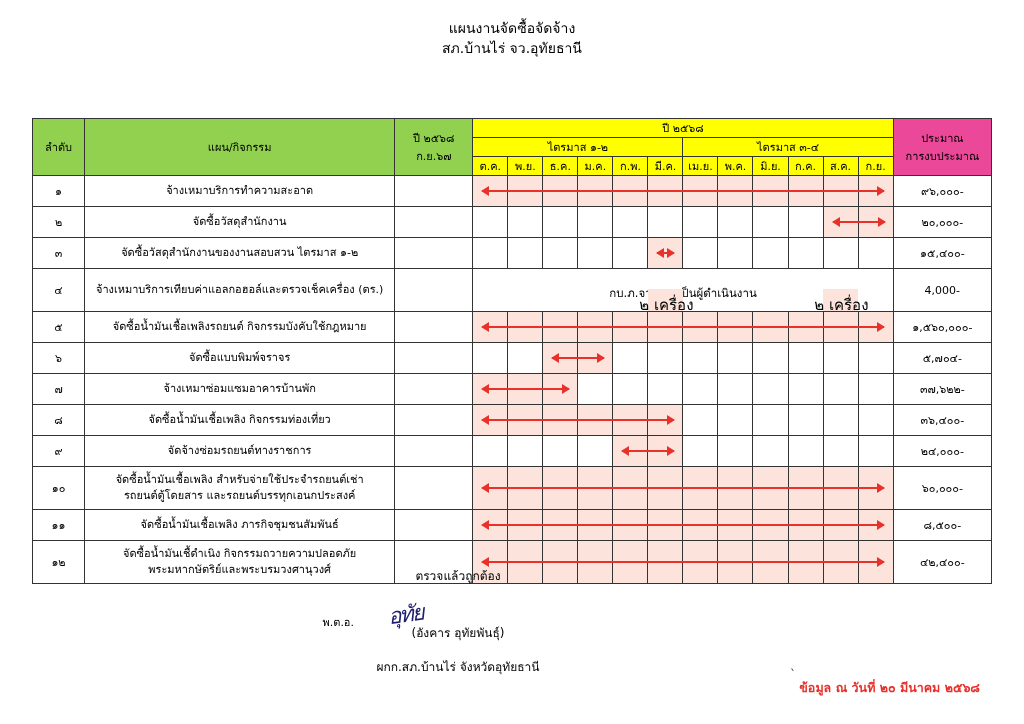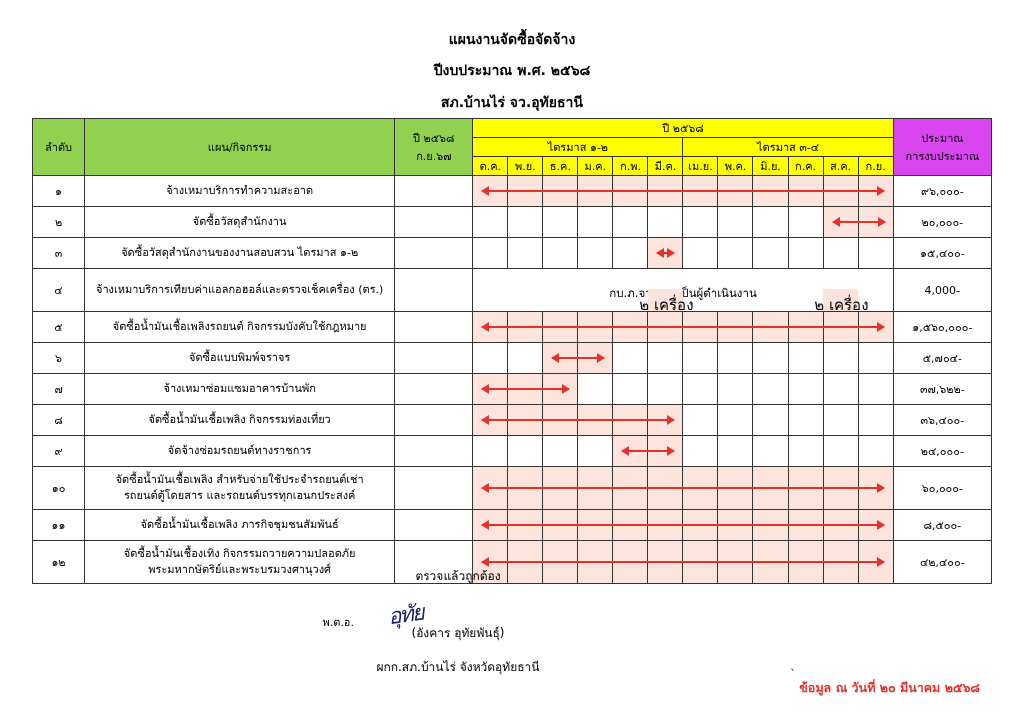--- a/index.html
+++ b/index.html
@@ -20,22 +20,21 @@
     height: 724px;
     position: relative;
   }
   .title-block {
     text-align: center;
     padding-top: 18px;
     line-height: 1.45;
   }
   .title-block div {
     font-size: 14px;
-    font-weight: bold;
-    margin-top: 11px;
+    font-weight: normal;
   }
   table.plan {
     border-collapse: collapse;
     position: absolute;
     left: 32px;
     top: 118px;
     width: 960px;
     table-layout: fixed;
   }
   table.plan td, table.plan th {
@@ -50,21 +49,21 @@
     background: #92d050;
     font-weight: bold;
     font-size: 12.5px;
   }
   .hdr-yellow {
     background: #ffff00;
     font-weight: bold;
     font-size: 12px;
   }
   .hdr-blue {
-    background: #d946ef;
+    background: #ec4899;
     font-weight: bold;
     font-size: 12px;
     color: #000;
   }
   .hdr-month {
     background: #ffff00;
     font-weight: bold;
     font-size: 10.5px;
   }
   .row-no {
@@ -189,21 +188,20 @@
     white-space: nowrap;
   }
 </style>
 </head>
 <body>
 
 <div class="page">
 
   <div class="title-block">
     <div>แผนงานจัดซื้อจัดจ้าง</div>
-    <div>ปีงบประมาณ พ.ศ. ๒๕๖๘</div>
     <div>สภ.บ้านไร่ จว.อุทัยธานี</div>
   </div>
 
   <table class="plan">
     <colgroup>
       <col style="width:52px">
       <col style="width:310px">
       <col style="width:78px">
       <col style="width:35px">
         <col style="width:35px">
@@ -485,21 +483,21 @@
           <td class="body-row mcell mfill"></td>
           <td class="body-row mcell mfill"></td>
           <td class="body-row mcell mfill"></td>
           <td class="body-row mcell mfill"></td>
           <td class="body-row mcell mfill"></td>
           <td class="body-row row-budget">๘,๕๐๐-</td>
         </tr>
         <tr>
           <td class="body-row row-no tall">๑๒</td>
           <td class="body-row row-act tall">
-            <div>จัดซื้อน้ำมันเชื้องเทิง กิจกรรมถวายความปลอดภัย</div>
+            <div>จัดซื้อน้ำมันเชื้ดำเนิง กิจกรรมถวายความปลอดภัย</div>
             <div>พระมหากษัตริย์และพระบรมวงศานุวงศ์</div>
           </td>
           <td class="body-row row-prev tall"></td>
           <td class="body-row mcell tall mfill" style="position: relative;">
             <div class="arrow" style="left: 9px; width: 402px; top: 50%; margin-top: -1px; z-index: 5;"></div>
           </td>
           <td class="body-row mcell tall mfill"></td>
           <td class="body-row mcell tall mfill"></td>
           <td class="body-row mcell tall mfill"></td>
           <td class="body-row mcell tall mfill"></td>

